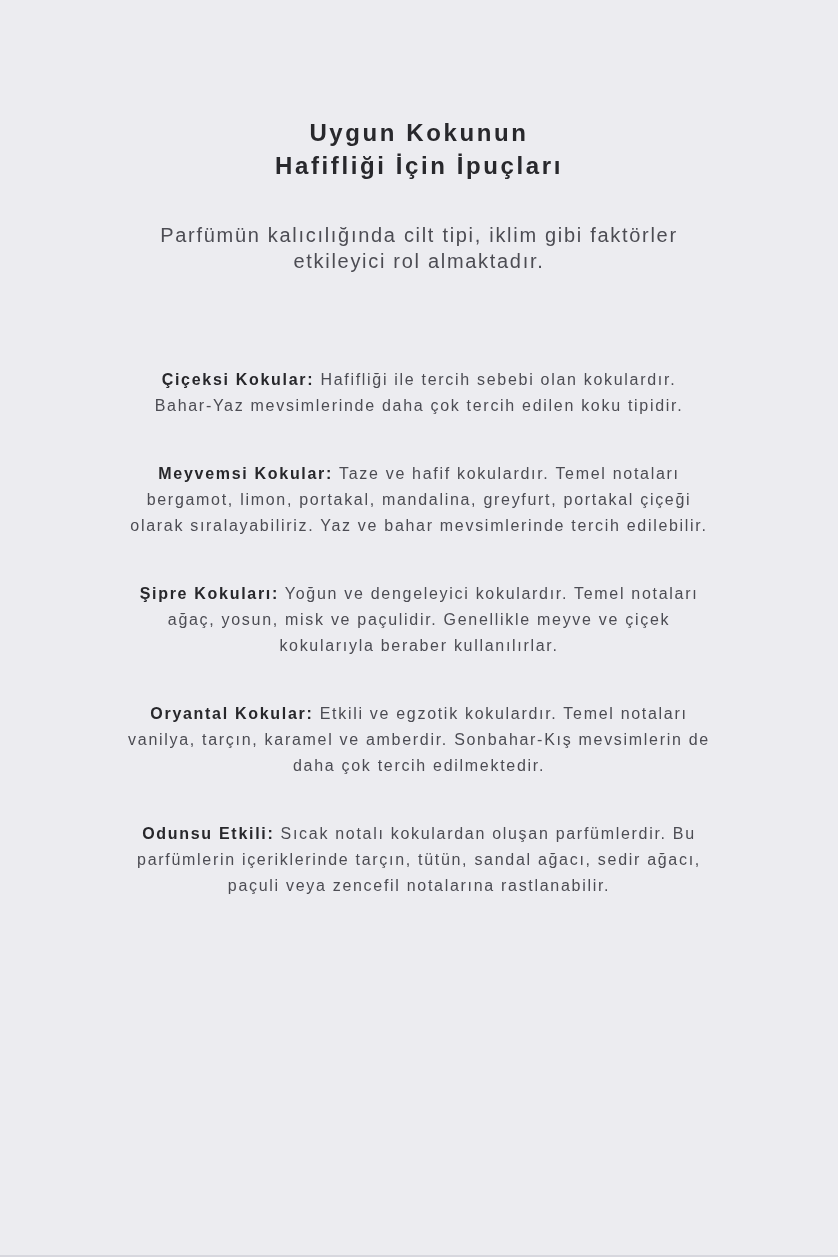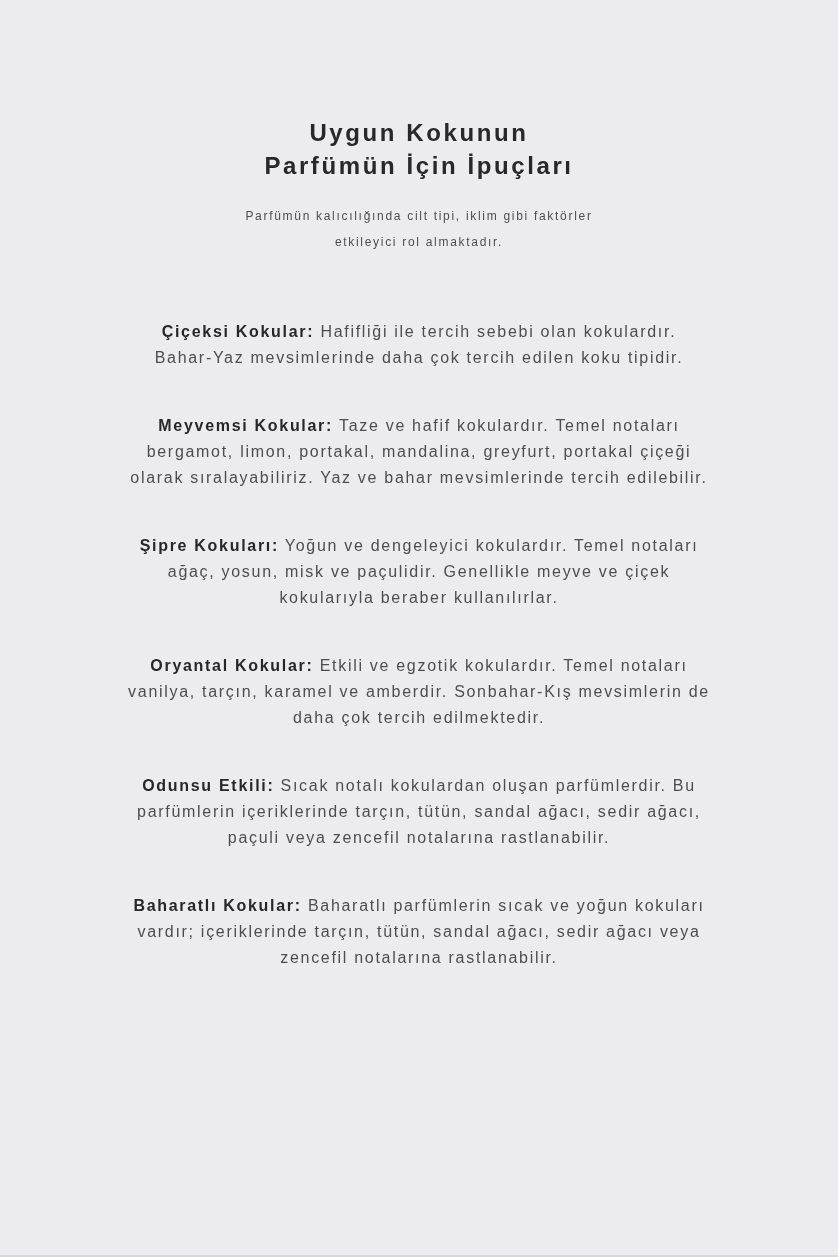--- a/index.html
+++ b/index.html
@@ -23,37 +23,37 @@
   .page-title {
     margin: 0;
     font-size: 24px;
     line-height: 33px;
     font-weight: bold;
     letter-spacing: 2.6px;
     color: #28282c;
     white-space: pre-line;
   }
   .intro {
-    margin: 21px 0 0 0;
-    font-size: 12px;
+    margin: 40px 0 0 0;
+    font-size: 20px;
     line-height: 26px;
     letter-spacing: 1.7px;
     color: #4c4c53;
     white-space: pre-line;
   }
   .section {
     margin: 42px 0 0 0;
     font-size: 16px;
     line-height: 26px;
     letter-spacing: 1.7px;
     color: #4c4c53;
     white-space: pre-line;
   }
   .section.first {
-    margin-top: 64px;
+    margin-top: 93px;
     text-align: center;
   }
   .section strong {
     color: #27272b;
     font-weight: bold;
   }
   .bottom-divider {
     position: absolute;
     left: 0;
     bottom: 0;
@@ -61,21 +61,21 @@
     height: 2px;
     background: #d7d7de;
   }
 </style>
 </head>
 <body>
 
 <div class="content">
 
   <h1 class="page-title">Uygun Kokunun
-Parfümün İçin İpuçları</h1>
+Hafifliği İçin İpuçları</h1>
 
   <p class="intro">Parfümün kalıcılığında cilt tipi, iklim gibi faktörler
 etkileyici rol almaktadır.</p>
 
   <p class="section first"><strong>Çiçeksi Kokular:</strong><span> Hafifliği ile tercih sebebi olan kokulardır.
 Bahar-Yaz mevsimlerinde daha çok tercih edilen koku tipidir.</span></p>
 
   <p class="section"><strong>Meyvemsi Kokular:</strong><span> Taze ve hafif kokulardır. Temel notaları
 bergamot, limon, portakal, mandalina, greyfurt, portakal çiçeği
 olarak sıralayabiliriz. Yaz ve bahar mevsimlerinde tercih edilebilir.</span></p>
@@ -86,19 +86,16 @@
 kokularıyla beraber kullanılırlar.</span></p>
 
   <p class="section"><strong>Oryantal Kokular:</strong><span> Etkili ve egzotik kokulardır. Temel notaları
 vanilya, tarçın, karamel ve amberdir. Sonbahar-Kış mevsimlerin de
 daha çok tercih edilmektedir.</span></p>
 
   <p class="section"><strong>Odunsu Etkili:</strong><span> Sıcak notalı kokulardan oluşan parfümlerdir. Bu
 parfümlerin içeriklerinde tarçın, tütün, sandal ağacı, sedir ağacı,
 paçuli veya zencefil notalarına rastlanabilir.</span></p>
 
-  <p class="section"><strong>Baharatlı Kokular:</strong><span> Baharatlı parfümlerin sıcak ve yoğun kokuları
-vardır; içeriklerinde tarçın, tütün, sandal ağacı, sedir ağacı veya
-zencefil notalarına rastlanabilir.</span></p>
 
 </div>
 
 <div class="bottom-divider"></div>
 
 </body></html>

